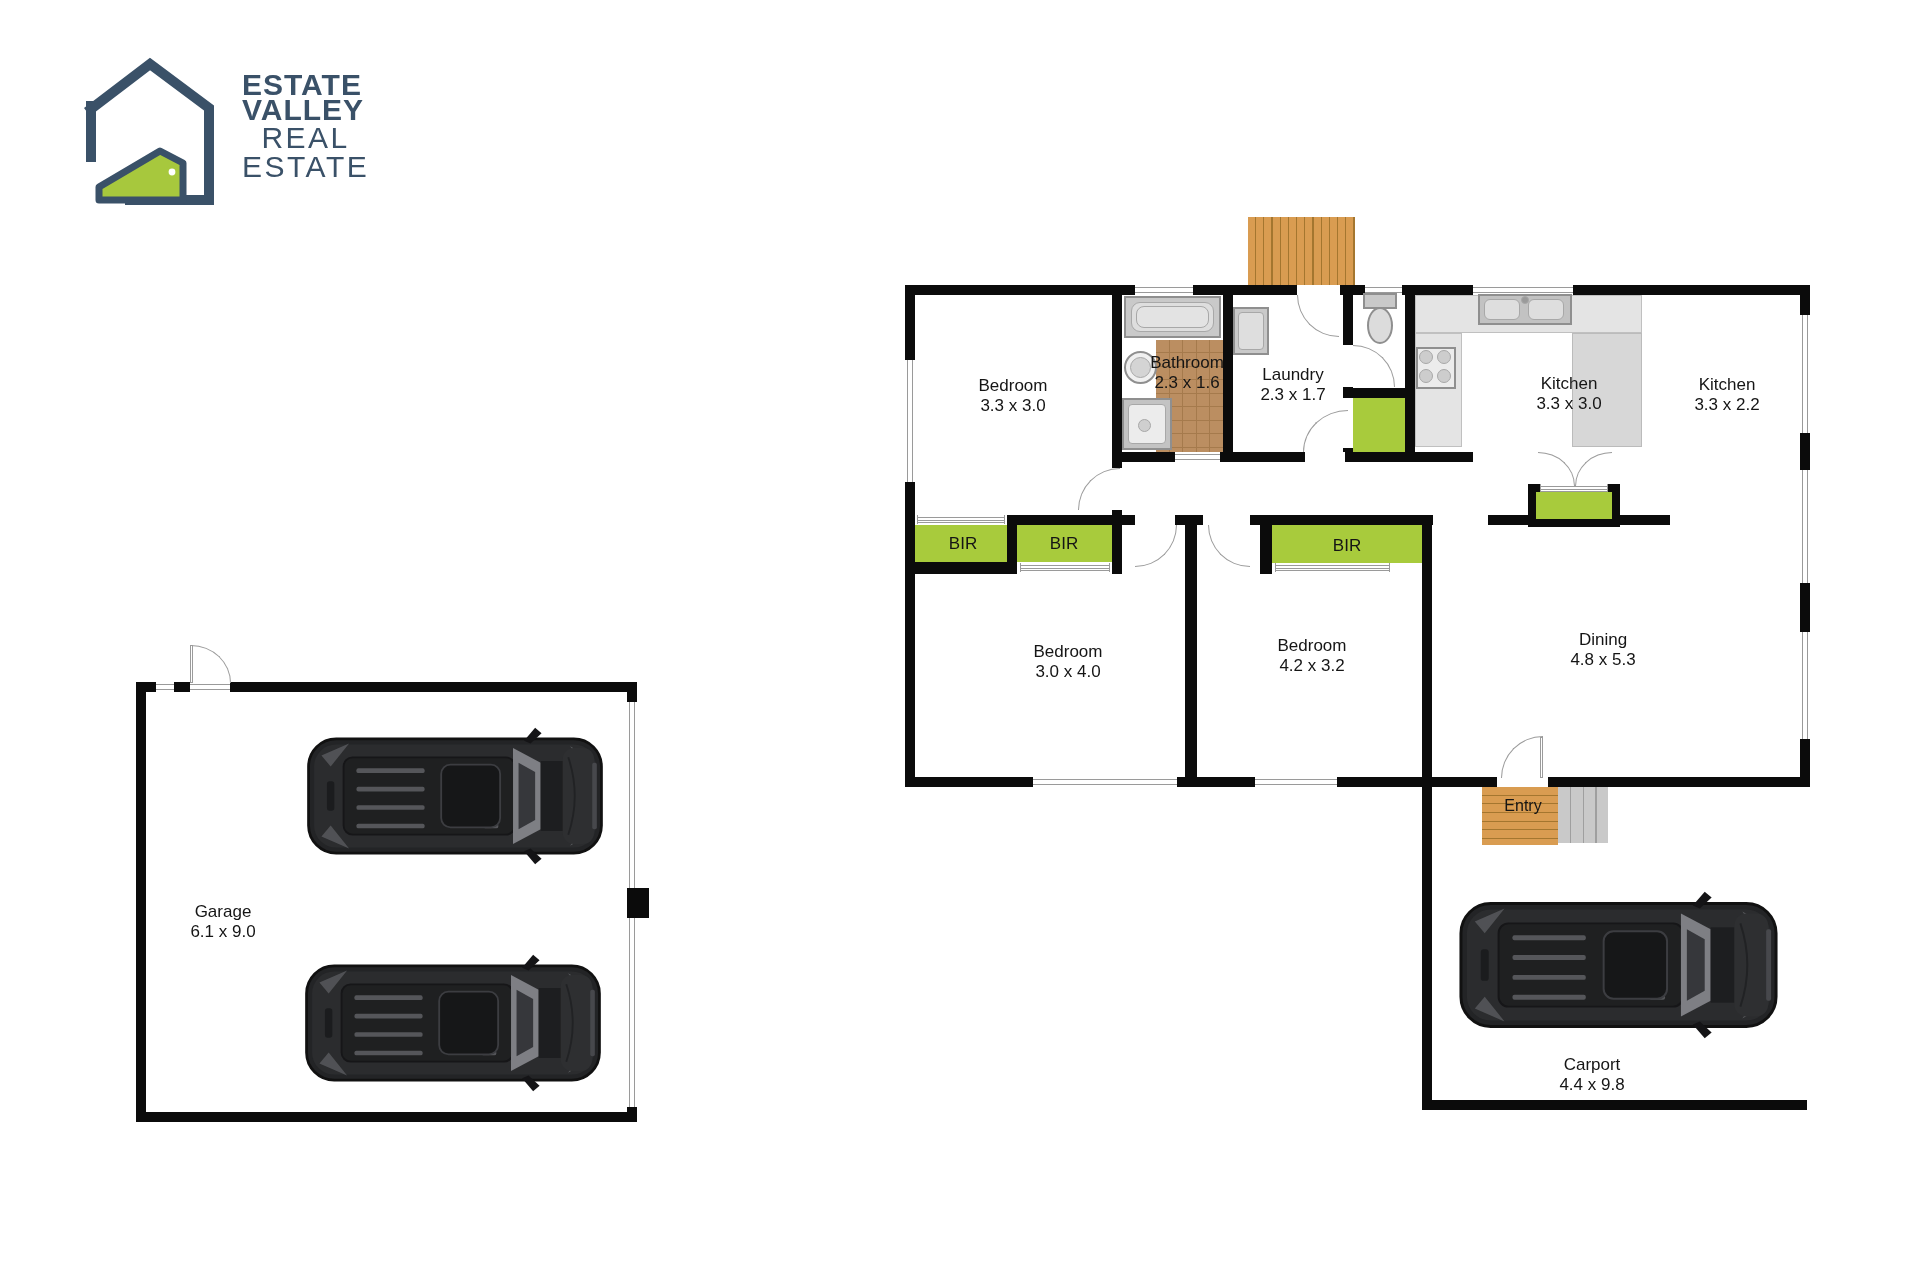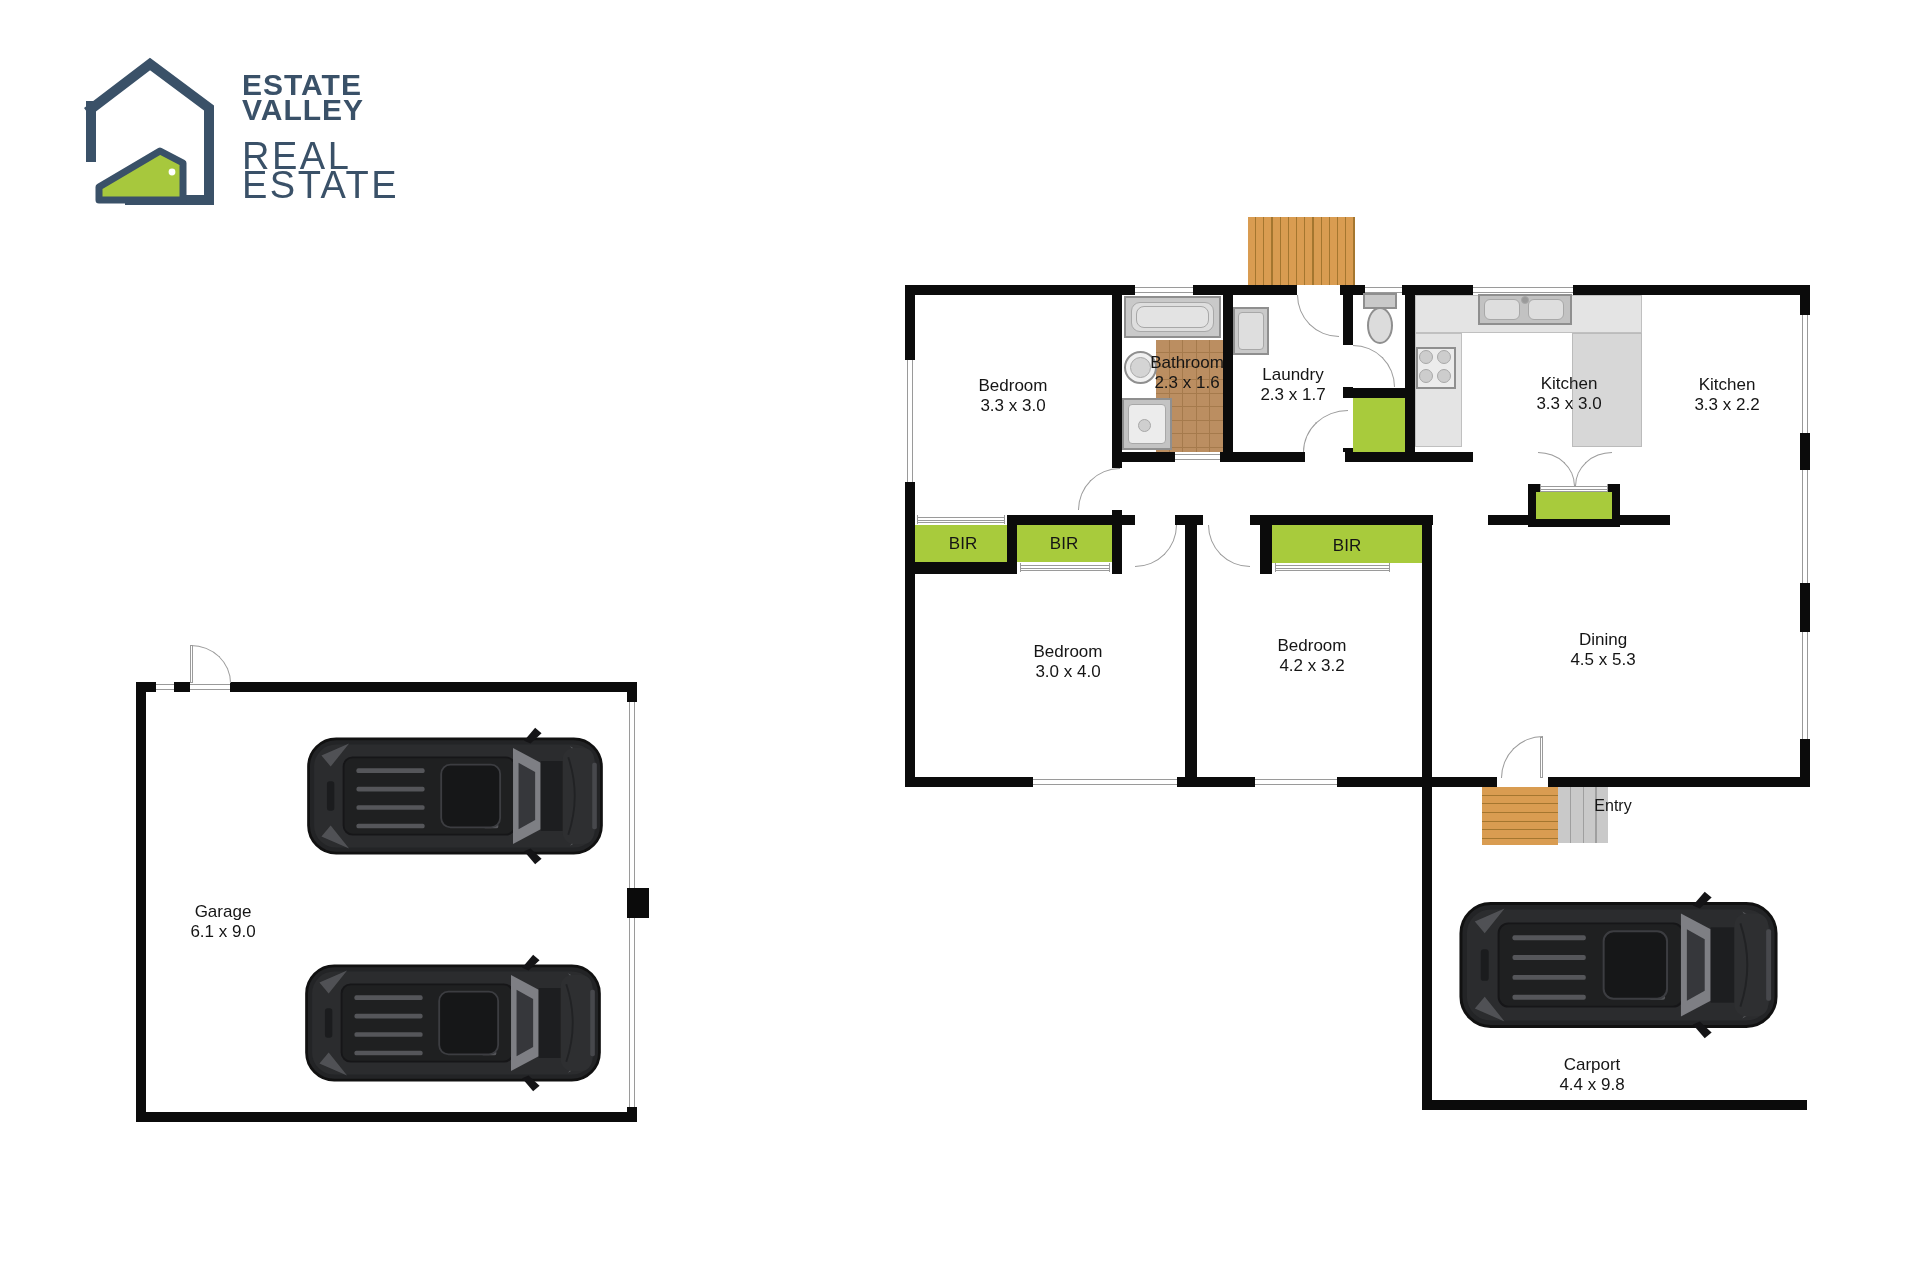--- a/index.html
+++ b/index.html
@@ -24,21 +24,21 @@
       repeating-linear-gradient(to bottom,transparent 0 12.5px,var(--tileLine,#a57a4c) 12.5px 13.5px),
       var(--tile,#bb8e61);}
   .deckv{position:absolute;background:repeating-linear-gradient(to right,transparent 0 7px,var(--deckLine,#a4762f) 7px 8.2px),var(--deck,#d99c51);}
   .deckh{position:absolute;background:repeating-linear-gradient(to bottom,transparent 0 7.5px,var(--deckLine,#a4762f) 7.5px 8.7px),var(--deck,#d99c51);}
   .steps{position:absolute;background:repeating-linear-gradient(to right,transparent 0 11.5px,var(--stepLine,#9f9f9f) 11.5px 13px),var(--step,#c9c9c9);}
   .lbl{position:absolute;transform:translate(-50%,-50%);font-size:17px;line-height:1.18;color:#151515;text-align:center;white-space:nowrap;}
   .lbl.small{font-size:16px;}
   .car{position:absolute;}
   .logo-text{position:absolute;left:242px;top:72px;color:var(--navy,#3a5168);}
   .logo-bold{font-weight:800;font-size:30px;line-height:25px;letter-spacing:1px;}
-  .logo-light{font-weight:400;font-size:38px;line-height:29px;letter-spacing:2.5px;margin-top:20px;}
+  .logo-light{font-weight:400;font-size:30px;line-height:29px;letter-spacing:2.5px;margin-top:1px;text-align:center;}
 </style>
 </head>
 <body>
 
 <div id="stage">
 
   <div>
     <svg style="position:absolute;left:84px;top:56px;width:132px;height:150px" viewBox="0 0 132 150">
       <path d="M7 53 L66 8 L125 52 L125 144 L46 144" fill="none" stroke="#3a5168" stroke-width="10" stroke-linecap="square"></path>
       <path d="M7 50 L7 101" stroke="#3a5168" stroke-width="10" stroke-linecap="square" fill="none"></path>
@@ -232,23 +232,23 @@
   <div class="lbl" style="left:1068px;top:662px">
     <div>Bedroom</div>
     <div>3.0 x 4.0</div>
   </div>
   <div class="lbl" style="left:1312px;top:656px">
     <div>Bedroom</div>
     <div>4.2 x 3.2</div>
   </div>
   <div class="lbl" style="left:1603px;top:650px">
     <div>Dining</div>
-    <div>4.5 x 5.3</div>
-  </div>
-  <div class="lbl small" style="left:1613px;top:806px">
+    <div>4.8 x 5.3</div>
+  </div>
+  <div class="lbl small" style="left:1523px;top:806px">
     <div>Entry</div>
   </div>
   <div class="lbl" style="left:1592px;top:1075px">
     <div>Carport</div>
     <div>4.4 x 9.8</div>
   </div>
   <div class="lbl" style="left:223px;top:922px">
     <div>Garage</div>
     <div>6.1 x 9.0</div>
   </div>

